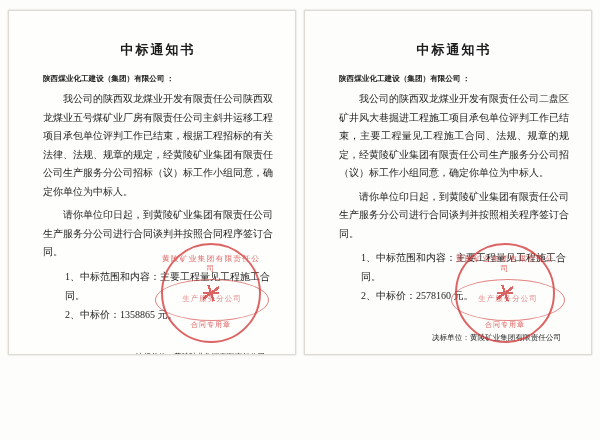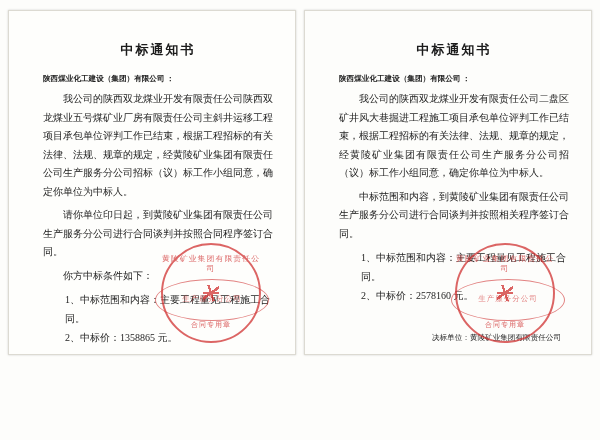--- a/index.html
+++ b/index.html
@@ -159,21 +159,20 @@
 <body>
 
 <div class="scan-area">
   <div class="docs-row">
 
     <div class="doc left">
       <div class="doc-title">中标通知书</div>
       <div class="doc-addressee">陕西煤业化工建设（集团）有限公司 ：</div>
       <div class="doc-para indent">我公司的陕西双龙煤业开发有限责任公司陕西双龙煤业五号煤矿业厂房有限责任公司主斜井运移工程项目承包单位评判工作已结束，根据工程招标的有关法律、法规、规章的规定，经黄陵矿业集团有限责任公司生产服务分公司招标（议）标工作小组同意，确定你单位为中标人。</div>
       <div class="doc-para indent">请你单位印日起，到黄陵矿业集团有限责任公司生产服务分公司进行合同谈判并按照合同程序签订合同。</div>
-      <div class="doc-para indent">你方中标条件如下：</div>
       <div class="list-item">1、中标范围和内容：主要工程量见工程施工合同。</div>
       <div class="list-item">2、中标价：1358865 元。</div>
 
       <div class="sign-block">
         <div class="sign-line">
           <span>决标单位：</span><span>黄陵矿业集团有限责任公司</span>
         </div>
         <div class="sign-line faint">生产服务分公司</div>
         <div class="sign-line">2021年7月19日</div>
       </div>
@@ -181,22 +180,22 @@
       <div class="seal seal-a">
         <div class="seal-top">黄陵矿业集团有限责任公司</div>
         <div class="seal-bottom">合同专用章</div>
       </div>
       <div class="oval-seal oval-a">生产服务分公司</div>
     </div>
 
     <div class="doc right">
       <div class="doc-title">中标通知书</div>
       <div class="doc-addressee">陕西煤业化工建设（集团）有限公司 ：</div>
-      <div class="doc-para indent">我公司的陕西双龙煤业开发有限责任公司二盘区矿井风大巷掘进工程施工项目承包单位评判工作已结束，根据工程招标的有关法律、法规、规章的规定，经黄陵矿业集团有限责任公司生产服务分公司招（议）标工作小组同意，确定你单位为中标人。</div>
-      <div class="doc-para indent">中标范围和内容，到黄陵矿业集团有限责任公司生产服务分公司进行合同谈判并按照相关程序签订合同。</div>
+      <div class="doc-para indent">我公司的陕西双龙煤业开发有限责任公司二盘区矿井风大巷掘进工程施工项目承包单位评判工作已结束，主要工程量见工程施工合同、法规、规章的规定，经黄陵矿业集团有限责任公司生产服务分公司招（议）标工作小组同意，确定你单位为中标人。</div>
+      <div class="doc-para indent">请你单位印日起，到黄陵矿业集团有限责任公司生产服务分公司进行合同谈判并按照相关程序签订合同。</div>
       <div class="list-item">1、中标范围和内容：主要工程量见工程施工合同。</div>
       <div class="list-item">2、中标价：2578160 元。</div>
 
       <div class="sign-block">
         <div class="sign-line">
           <span>决标单位：</span><span>黄陵矿业集团有限责任公司</span>
         </div>
         <div class="sign-line faint">生产服务分公司</div>
         <div class="sign-line">2021年7月19日</div>
       </div>

